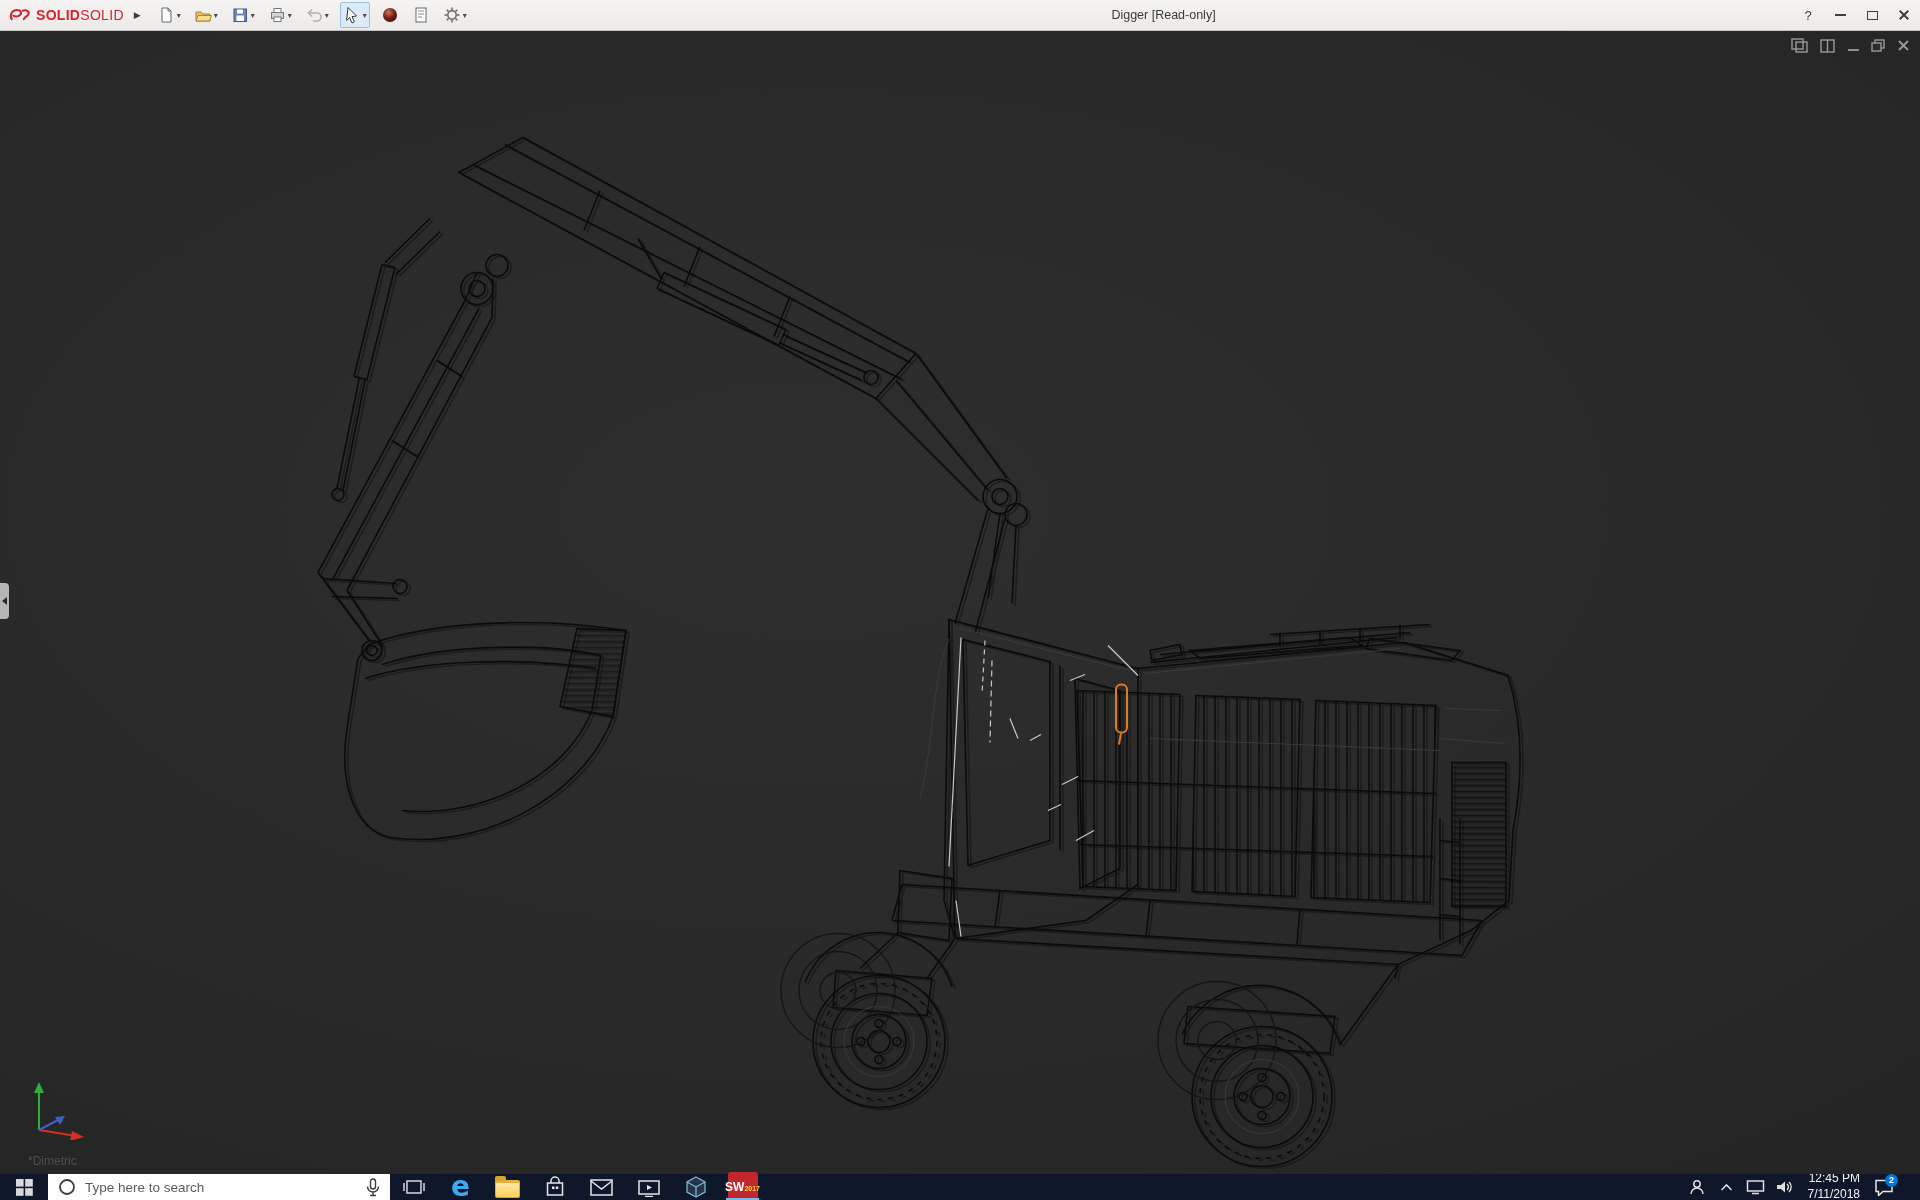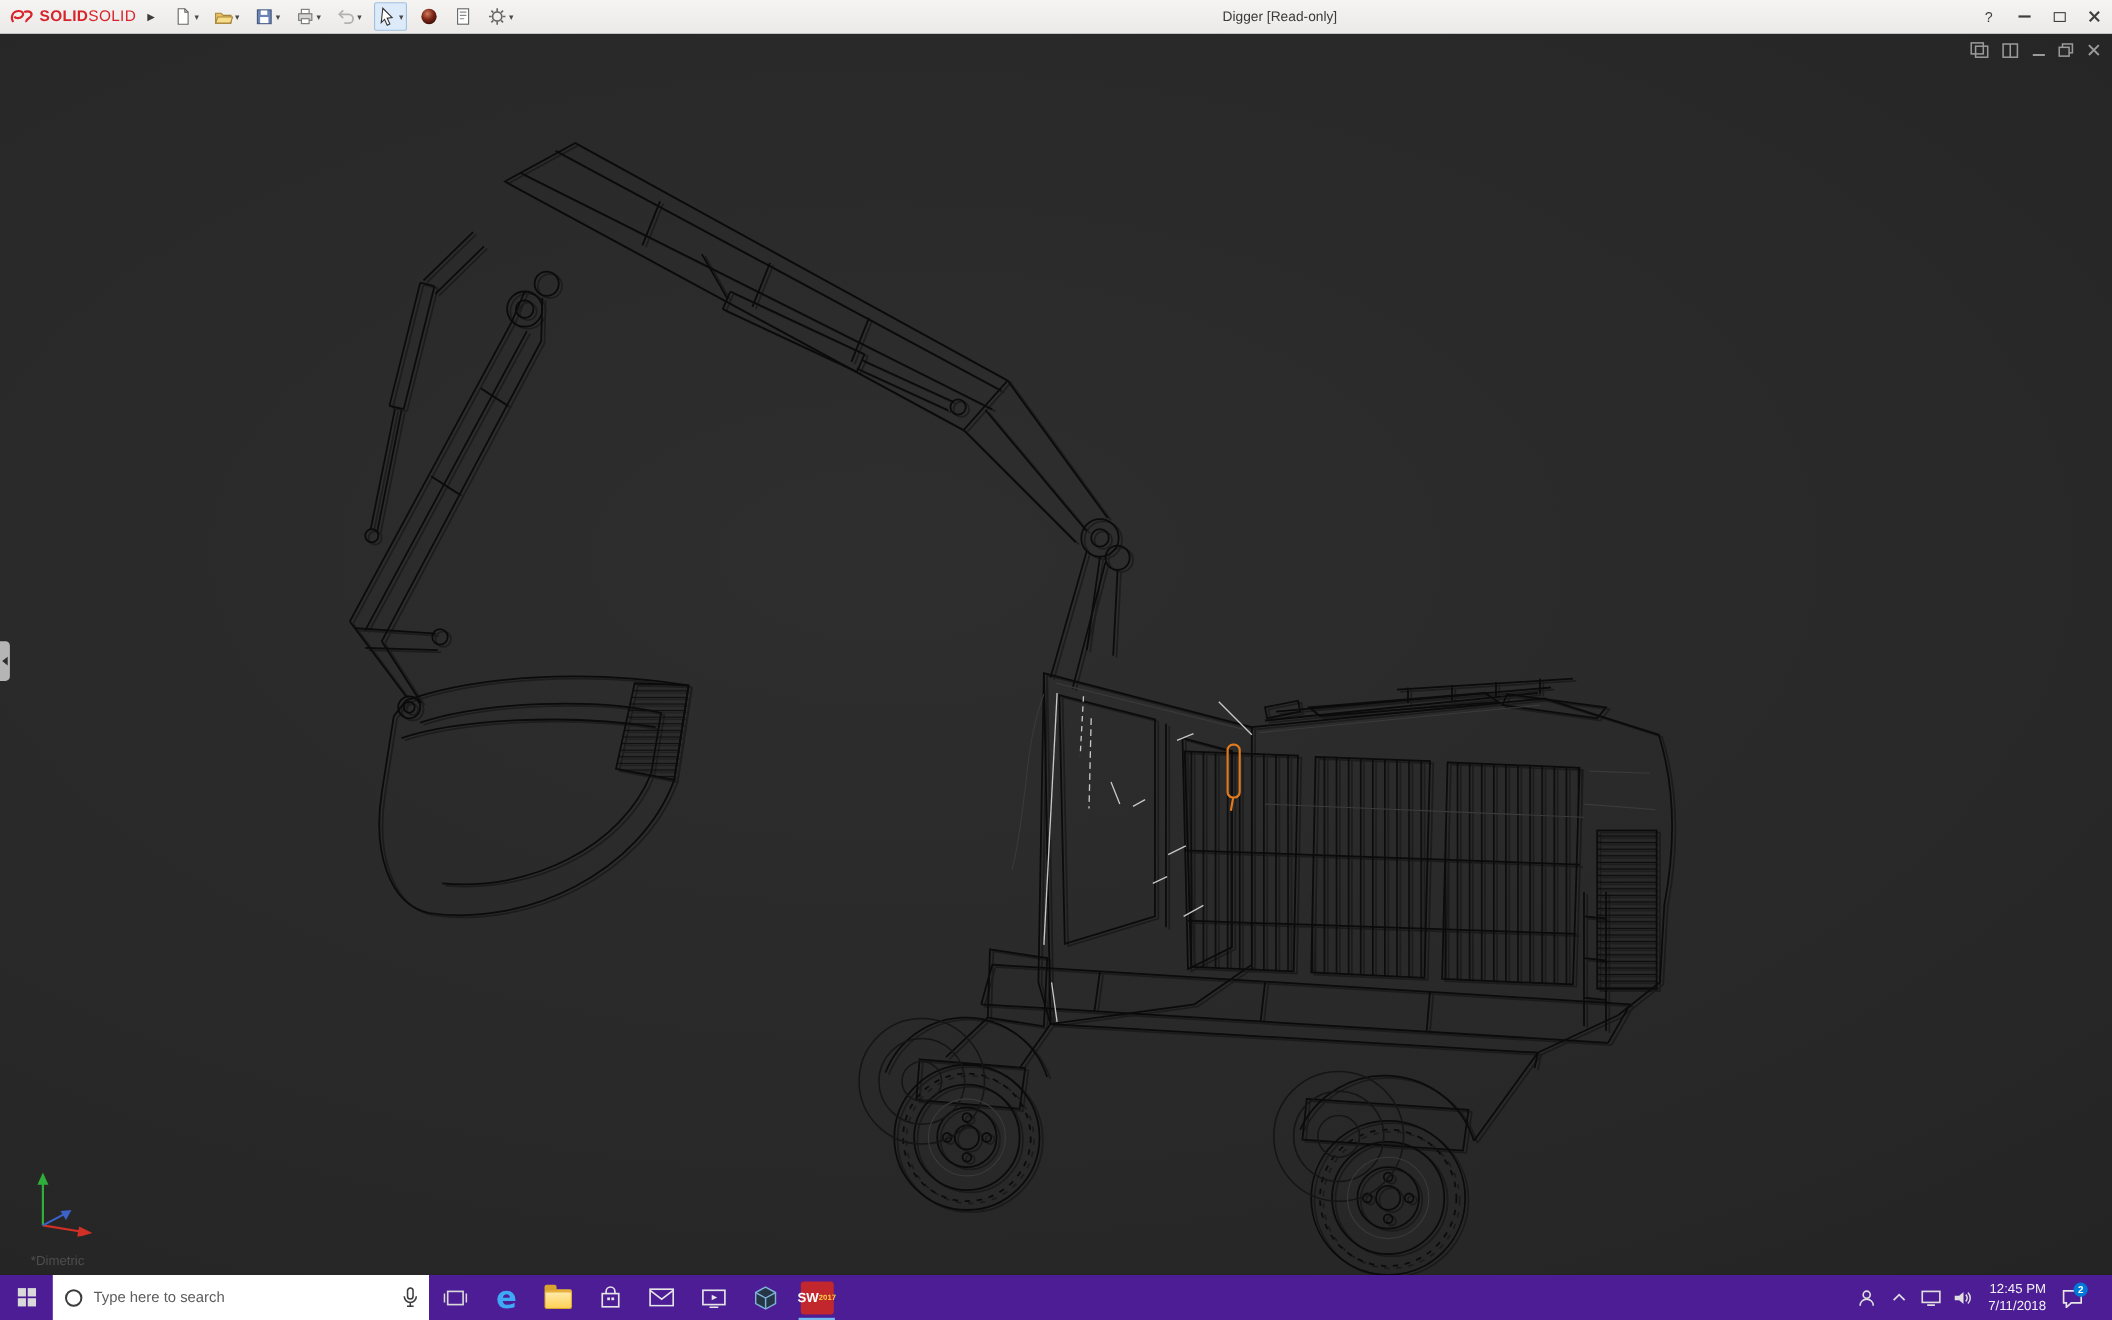--- a/index.html
+++ b/index.html
@@ -32,21 +32,21 @@
   .model-svg{position:absolute;inset:0;width:100%;height:100%}
   .doc-controls{position:absolute;top:7px;right:10px;display:flex;gap:11px;align-items:center}
   .dc{cursor:pointer;display:flex;align-items:center;justify-content:center}
   .flyout-tab{position:absolute;left:0;top:552px;width:9px;height:36px;background:#b5b5b5;
               border-radius:0 4px 4px 0;cursor:pointer;display:flex;align-items:center;justify-content:center}
   .flyout-tab i{width:0;height:0;border-top:4px solid transparent;border-bottom:4px solid transparent;border-right:5px solid #2c2c2c}
   .triad{position:absolute;left:24px;bottom:30px}
   .orientation{position:absolute;left:28px;bottom:6px;font-size:12px;color:#4e4e4e}
 
   
-  .taskbar{height:41px;flex:0 0 auto;background:#4c1d95;display:flex;align-items:stretch}
+  .taskbar{height:26px;flex:0 0 auto;background:#0f172a;display:flex;align-items:stretch}
   .tb-start{width:48px;display:flex;align-items:center;justify-content:center;cursor:pointer}
   .tb-search{width:342px;background:#fff;display:flex;align-items:center;padding:0 10px;gap:9px}
   .tb-search input{border:0;outline:0;flex:1;font-size:13.5px;color:#1f1f1f;background:transparent;font-family:"Liberation Sans",sans-serif}
   .tb-search input::placeholder{color:#5c5c5c}
   .tb-app{width:47px;display:flex;align-items:center;justify-content:center;position:relative;cursor:pointer}
   .tb-app.active:after{content:"";position:absolute;left:7px;right:7px;bottom:0;height:2px;background:#76b9ed}
   .edge-e{color:#3fa9f5;font-size:28px;font-weight:bold;line-height:1;font-family:"DejaVu Sans",sans-serif}
   .folder{width:25px;height:18px;position:relative;background:linear-gradient(#e8b23c,#d9a32f);border-radius:2px;margin-top:3px}
   .folder:before{content:"";position:absolute;top:-4px;left:0;width:11px;height:5px;background:#d9a32f;border-radius:2px 2px 0 0}
   .folder:after{content:"";position:absolute;left:1px;top:3px;right:1px;bottom:1px;background:linear-gradient(#ffe9a8,#ffd257);border-radius:1px}

